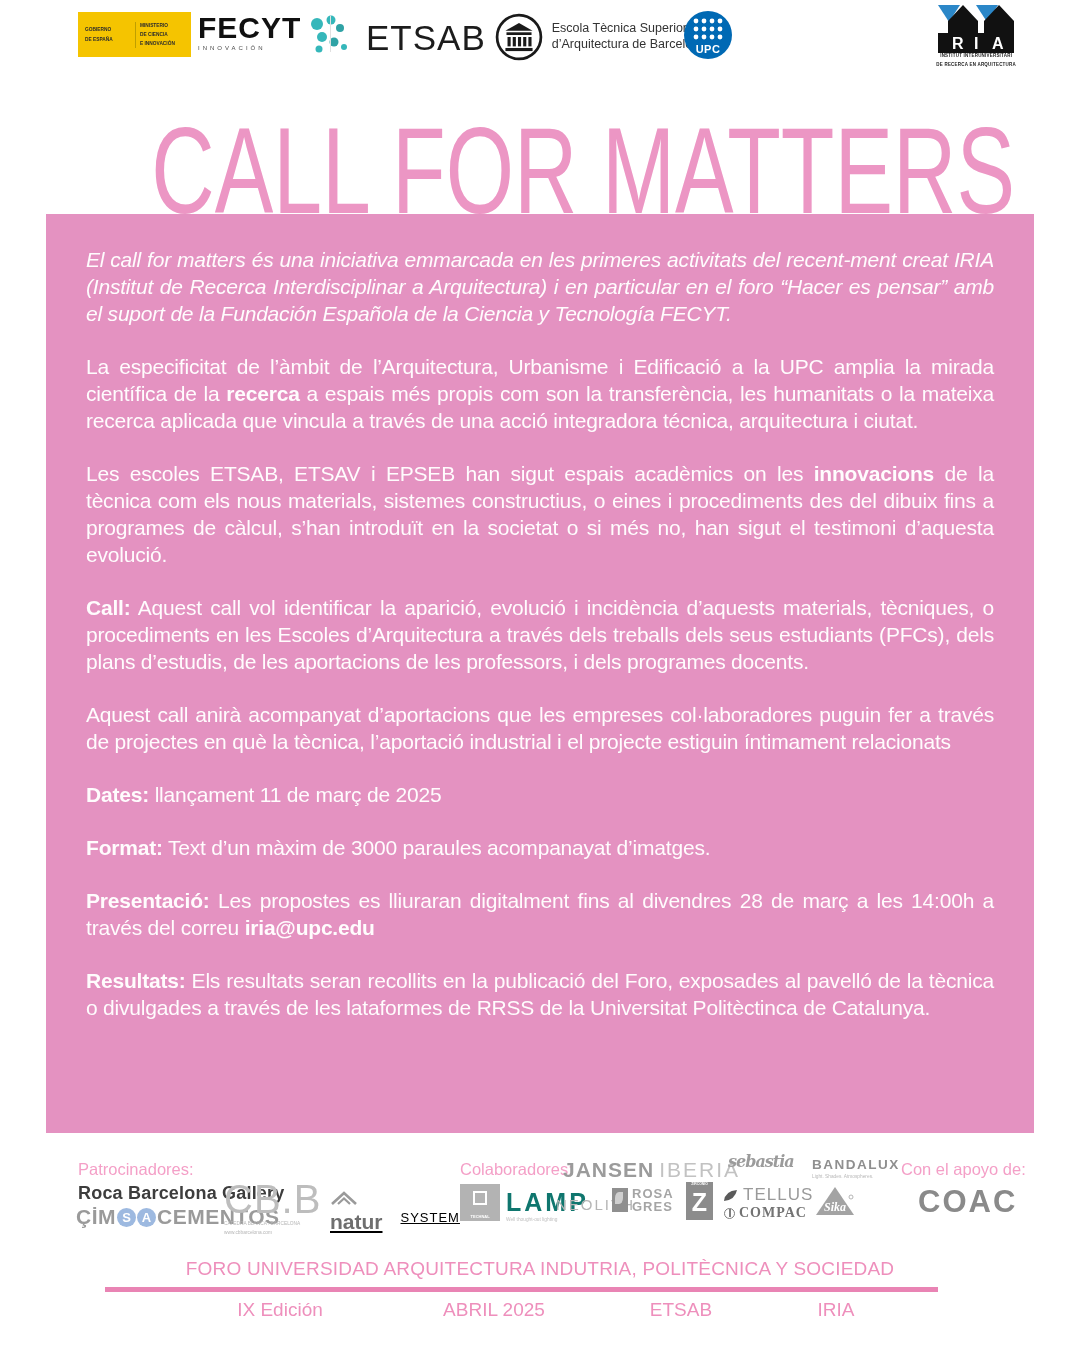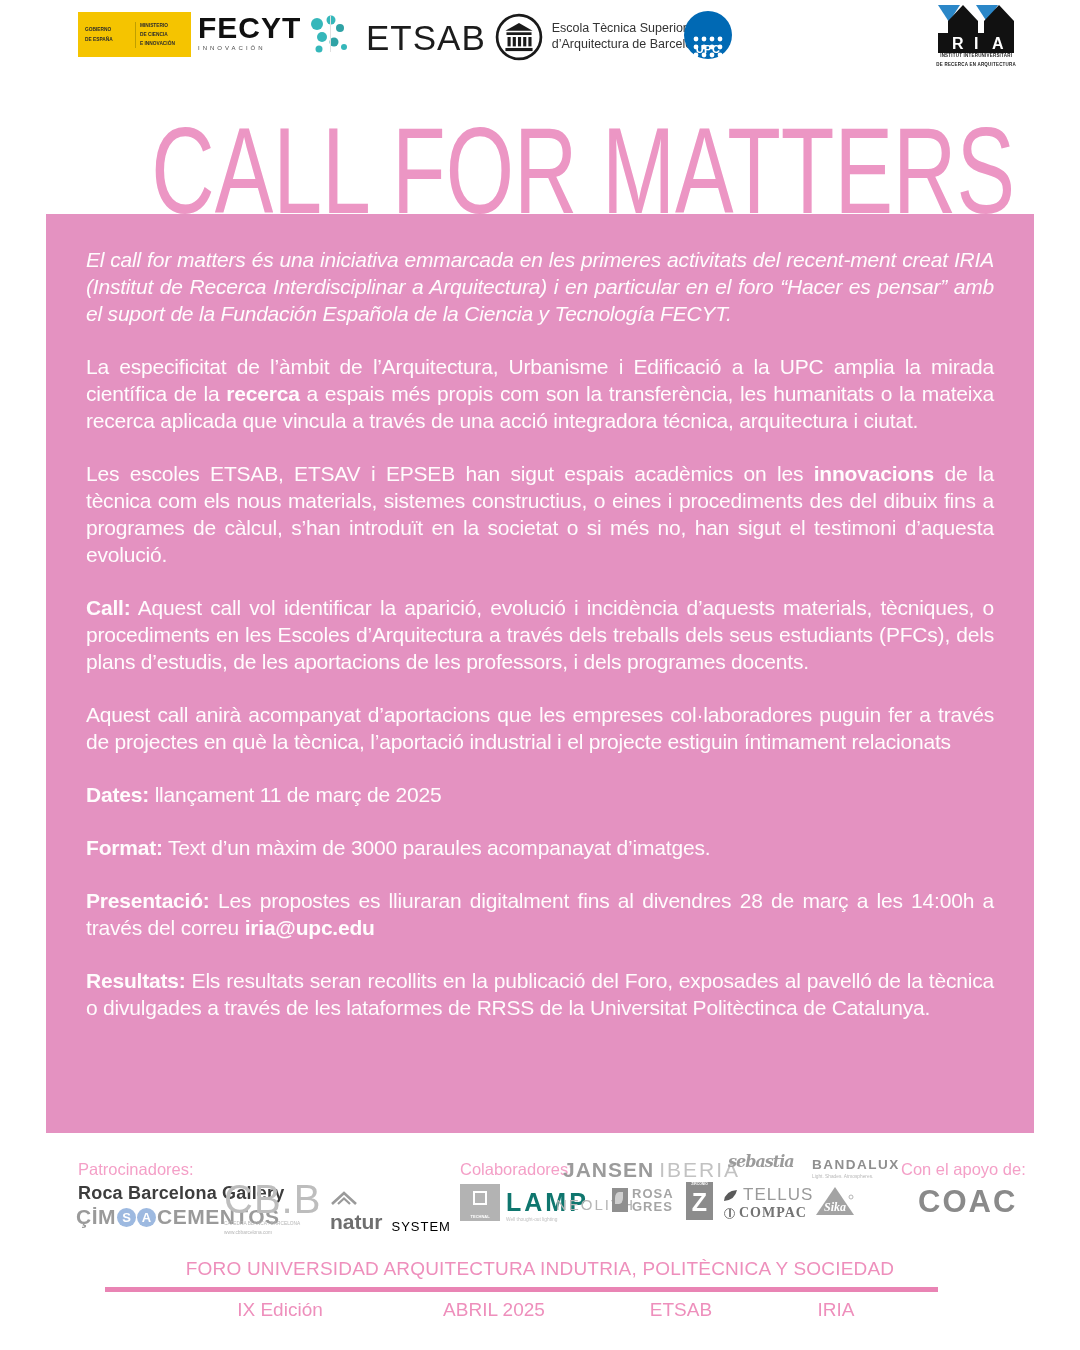--- a/index.html
+++ b/index.html
@@ -32,21 +32,21 @@
   .fecyt{left:198px;top:13px;display:flex;align-items:flex-start;gap:6px;}
   .fecyt-name{font-size:30px;font-weight:bold;color:#101010;letter-spacing:1px;line-height:1;}
   .fecyt-sub{font-size:8px;transform:scale(0.75);transform-origin:0 0;letter-spacing:4px;color:#4a4a4a;margin-top:2px;}
   .hdr-sep{left:330px;top:16px;width:1px;height:36px;background:#e0e0e0;}
 
   .etsab{left:366px;top:13px;display:flex;align-items:center;gap:9px;}
   .etsab-name{font-size:35px;font-weight:300;color:#1c1c1c;letter-spacing:1px;line-height:1;}
   .etsab-caption{font-size:12.5px;color:#333;line-height:1.25;}
 
   .upc{left:684px;top:11px;display:flex;align-items:center;gap:8px;}
-  .upc-circle{width:48px;height:48px;border-radius:50%;background:var(--upc-blue);position:relative;display:flex;flex-direction:column;align-items:center;justify-content:flex-end;padding-top:6px;}
+  .upc-circle{width:48px;height:48px;border-radius:50%;background:var(--upc-blue);position:relative;display:flex;flex-direction:column;align-items:center;justify-content:flex-start;padding-top:6px;}
   .upc-abbr{position:absolute;bottom:4px;width:100%;text-align:center;color:#fff;font-weight:bold;font-size:11px;letter-spacing:.5px;}
   .upc-text{line-height:1.2;}
   .upc-l1,.upc-l2{font-size:13.5px;font-weight:bold;color:var(--upc-blue);letter-spacing:.2px;}
   .upc-l3{font-size:13.5px;font-weight:bold;color:var(--upc-blue-light);letter-spacing:.2px;}
 
   .iria{left:920px;top:3px;width:112px;display:flex;flex-direction:column;align-items:center;}
   .iria-caption{text-align:center;}
   .iria-caption .tiny{transform-origin:50% 0;transform:scale(0.56);font-weight:bold;color:#1a1a1a;letter-spacing:.4px;}
 
   
@@ -66,21 +66,21 @@
   .lbl-apoyo{left:901px;top:1160px;}
 
   .roca{left:78px;top:1183px;font-size:18px;font-weight:bold;color:#3d3d3d;letter-spacing:.2px;}
   .cimsa{left:76px;top:1205px;display:flex;align-items:center;gap:1px;}
   .cimsa .t{font-size:21px;font-weight:bold;color:#9a9a9a;letter-spacing:.5px;}
   .cimsa .dot{width:19px;height:19px;border-radius:50%;background:#9db9e0;color:#fff;font-size:13px;font-weight:bold;display:flex;align-items:center;justify-content:center;}
   .cbb{left:224px;top:1179px;display:flex;flex-direction:column;}
   .cbb-name{font-size:40px;font-weight:300;color:#bdbdbd;letter-spacing:1px;line-height:1;}
   .cbb .tiny{color:#b5b5b5;}
   .natur{left:330px;top:1190px;display:flex;flex-direction:column;align-items:flex-start;}
-  .natur-line{display:flex;align-items:flex-end;gap:9px;}
+  .natur-line{display:flex;align-items:flex-start;gap:18px;text-decoration:underline;}
   .natur-bold{font-size:21px;font-weight:bold;color:#6f6f6f;}
   .natur-light{font-size:13px;font-weight:300;color:#000000;letter-spacing:1px;}
 
   .jansen{left:563px;top:1158px;display:flex;align-items:baseline;gap:5px;}
   .jansen-bold{font-size:21px;font-weight:bold;color:#9b9b9b;letter-spacing:1px;}
   .jansen-light{font-size:21px;font-weight:300;color:#c2c2c2;letter-spacing:2px;}
   .sebastia{left:728px;top:1152px;font-family:"DejaVu Serif",serif;font-style:italic;font-weight:bold;font-size:16px;color:#9b9b9b;letter-spacing:-1px;}
   .bandalux{left:812px;top:1157px;display:flex;flex-direction:column;}
   .bandalux-name{font-size:13.5px;font-weight:bold;color:#8f8f8f;letter-spacing:1.5px;}
   .bandalux .tiny{color:#b8b8b8;}

